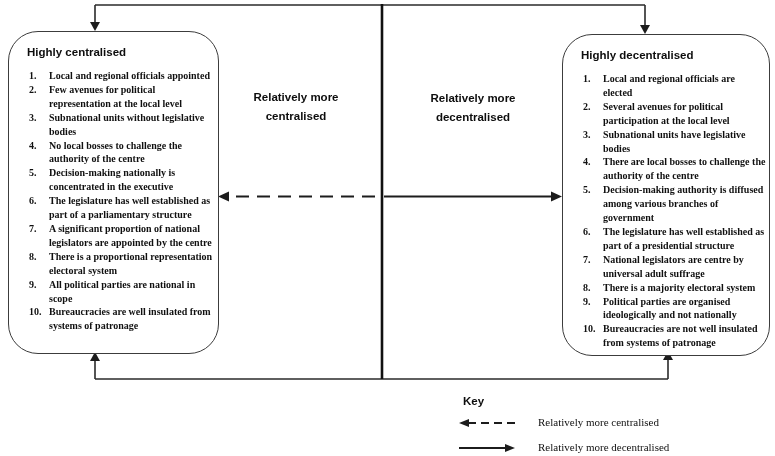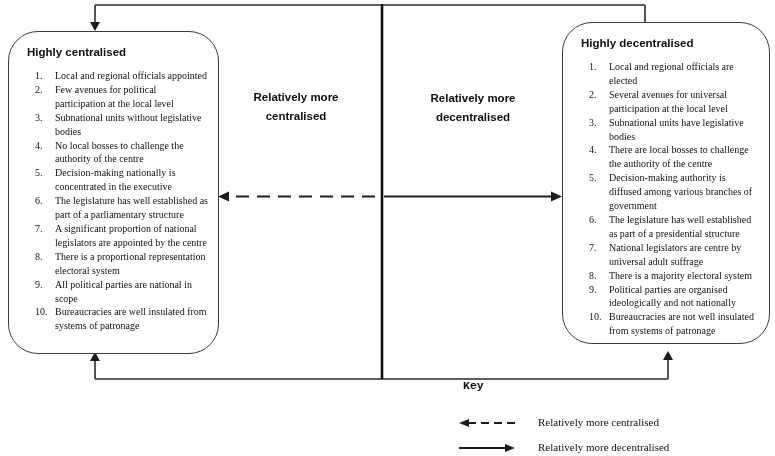--- a/index.html
+++ b/index.html
@@ -19,34 +19,35 @@
     width: 775px; height: 456px;
     pointer-events: none;
   }
   .panel {
     position: absolute;
     background: #ffffff;
     border: 1.4px solid #3c3c3c;
     border-radius: 30px;
   }
   .panel-left  { left: 8px;   top: 31px; width: 211px; height: 323px; }
-  .panel-right { left: 562px; top: 22px; width: 208px; height: 322px; }
+  .panel-right { left: 562px; top: 34px; width: 208px; height: 322px; }
   .panel-title {
     font-family: "Liberation Sans", sans-serif;
     font-weight: bold;
     font-size: 11.5px;
     color: #0d0d0d;
     margin: 14px 0 11px 0;
     padding-left: 18px;
   }
   .panel ol {
     list-style: none;
     counter-reset: item;
-    margin: 8px;
+    margin: 2px;
     padding: 0 1px 0 18px;
+    font-weight: bold;
   }
   .panel li {
     counter-increment: item;
     position: relative;
     padding-left: 20px;
     font-size: 10px;
     line-height: 13.9px;
     color: #101010;
   }
   .panel li::before {
@@ -62,22 +63,22 @@
     font-family: "Liberation Sans", sans-serif;
     font-weight: bold;
     font-size: 11.5px;
     line-height: 19px;
     color: #0d0d0d;
   }
   .axis-label-left  { left: 236px; top: 88px; }
   .axis-label-right { left: 413px; top: 89px; }
   .key-title {
     position: absolute;
-    left: 463px; top: 379px;
-    font-family: Liberation Mono, monospace;
+    left: 463px; top: 395px;
+    font-family: Liberation Sans, sans-serif;
     font-weight: bold;
     font-size: 11.5px;
     color: #0d0d0d;
   }
   .key-symbol { position: absolute; width: 60px; height: 12px; }
   .key-symbol-1 { left: 457px; top: 417px; }
   .key-symbol-2 { left: 457px; top: 442px; }
   .key-label {
     position: absolute;
     font-size: 11px;
@@ -116,37 +117,37 @@
     <polygon points="229,191.5 229,201.5 218,196.5" fill="#1c1c1c"></polygon>
 
     <line x1="384" y1="196.5" x2="552" y2="196.5" stroke="#1c1c1c" stroke-width="2.2"></line>
     <polygon points="551,191.5 551,201.5 562,196.5" fill="#1c1c1c"></polygon>
   </svg>
 
   <div class="panel panel-left">
     <div class="panel-title">Highly centralised</div>
     <ol>
       <li>Local and regional officials appointed</li>
-      <li>Few avenues for political participation at the local level</li>
+      <li>Few avenues for political representation at the local level</li>
       <li>Subnational units without legislative bodies</li>
       <li>No local bosses to challenge the authority of the centre</li>
       <li>Decision-making nationally is concentrated in the executive</li>
       <li>The legislature has well established as part of a parliamentary structure</li>
       <li>A significant proportion of national legislators are appointed by the centre</li>
       <li>There is a proportional representation electoral system</li>
       <li>All political parties are national in scope</li>
       <li>Bureaucracies are well insulated from systems of patronage</li>
     </ol>
   </div>
 
   <div class="panel panel-right">
     <div class="panel-title">Highly decentralised</div>
     <ol>
       <li>Local and regional officials are elected</li>
-      <li>Several avenues for universal participation at the local level</li>
+      <li>Several avenues for political participation at the local level</li>
       <li>Subnational units have legislative bodies</li>
       <li>There are local bosses to challenge the authority of the centre</li>
       <li>Decision-making authority is diffused among various branches of government</li>
       <li>The legislature has well established as part of a presidential structure</li>
       <li>National legislators are centre by universal adult suffrage</li>
       <li>There is a majority electoral system</li>
       <li>Political parties are organised ideologically and not nationally</li>
       <li>Bureaucracies are not well insulated from systems of patronage</li>
     </ol>
   </div>

